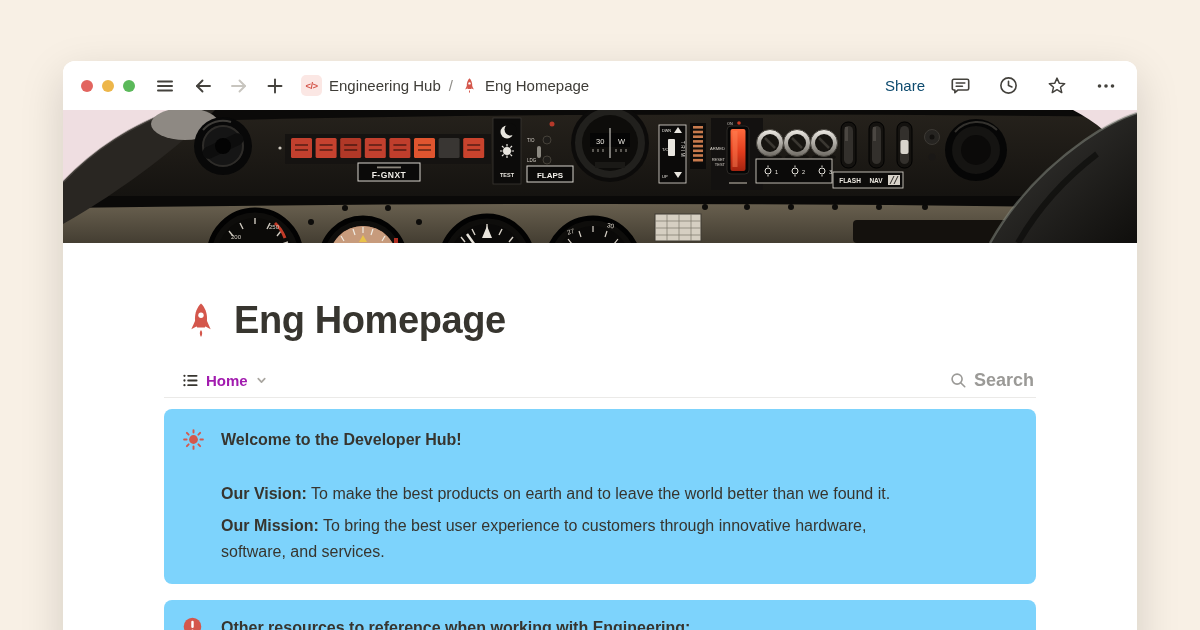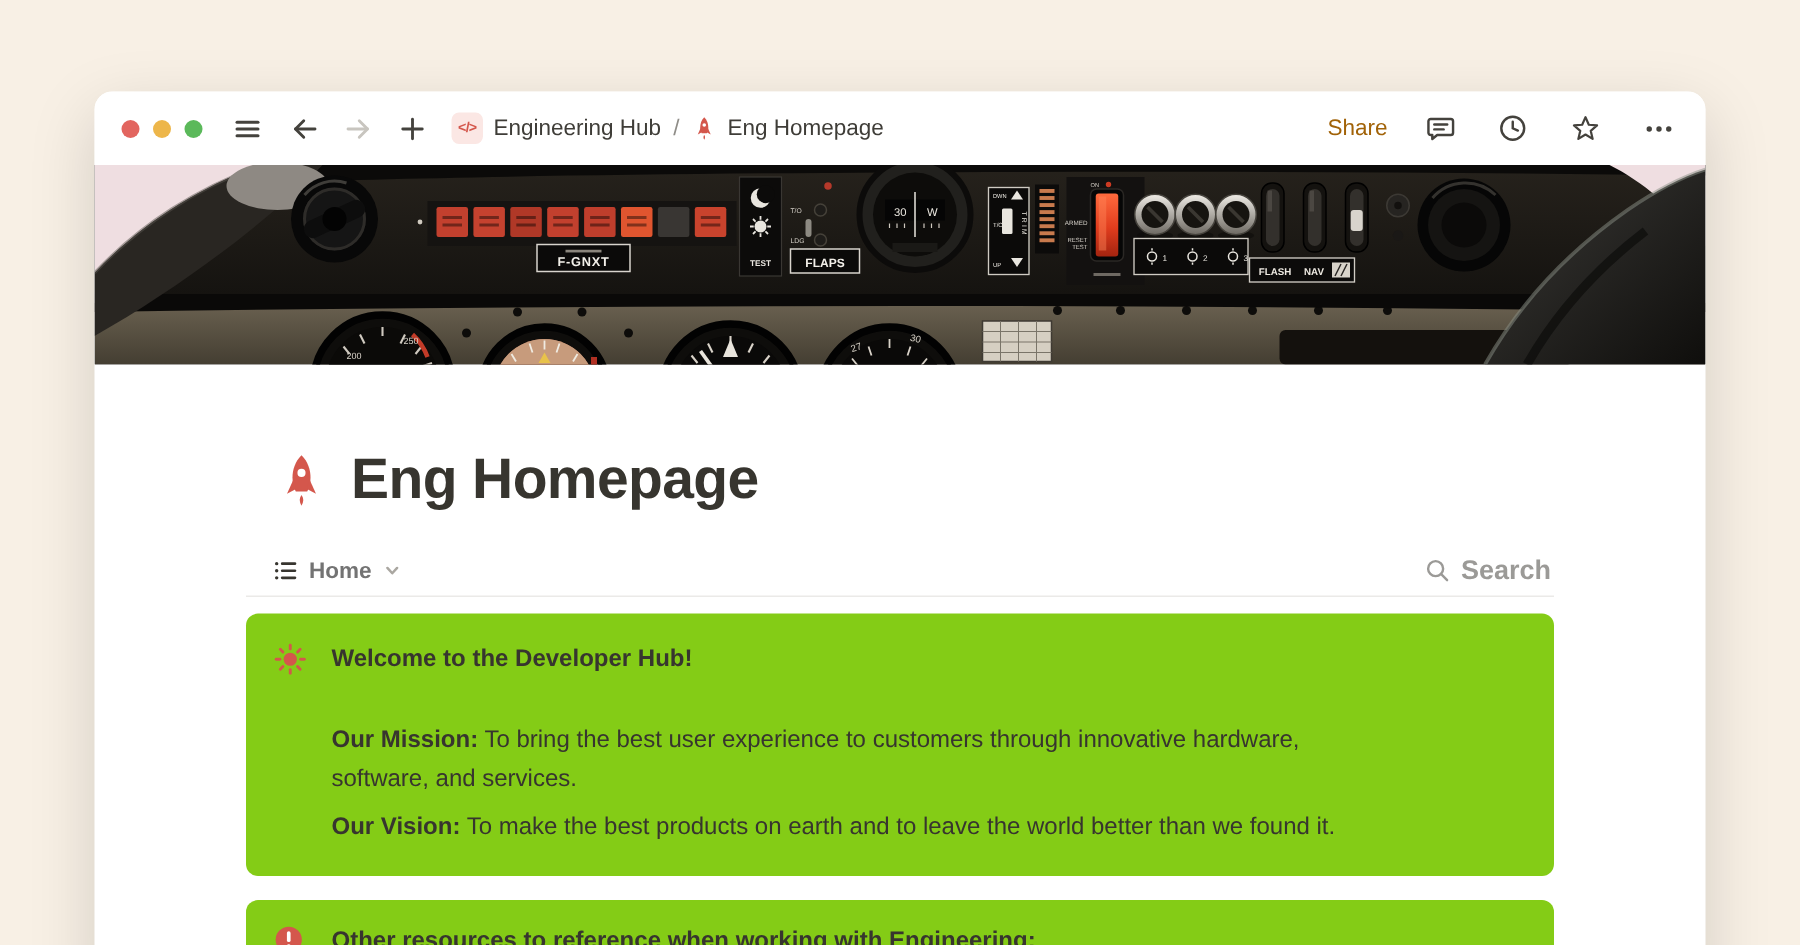--- a/index.html
+++ b/index.html
@@ -13,32 +13,32 @@
   .dot{width:12px;height:12px;border-radius:50%;display:inline-block;cursor:pointer;}
   .dot.red{background:#e2655f;} .dot.yellow{background:#edb64a;} .dot.green{background:#5bb95a;}
   .tbtn{background:none;border:none;padding:2px;margin:0 6px 0 0;display:flex;align-items:center;cursor:pointer;}
   .tbtn svg{display:block;}
   .crumb{display:flex;align-items:center;gap:7px;margin-left:6px;font-size:15px;font-weight:500;color:#3f3d38;}
   .chip{width:21px;height:21px;border-radius:5px;background:#fbe7e4;display:flex;align-items:center;justify-content:center;
         font-size:9.5px;font-weight:700;color:#d4574c;letter-spacing:-.5px;cursor:pointer;}
   .crumb .sep{color:#8f8d88;font-weight:400;margin:0 1px;}
   .crumb-link{cursor:pointer;text-align:right;}
   .toolbar-right{margin-left:auto;display:flex;align-items:center;gap:23px;}
-  .share{background:none;border:none;font-family:inherit;font-size:15px;color:#a16207;cursor:pointer;padding:0;}
+  .share{background:none;border:none;font-family:inherit;font-size:15px;color:#0c4a6e;cursor:pointer;padding:0;}
   
   .cover{height:133px;width:1074px;cursor:pointer;line-height:0;}
   .cover svg text{font-family:"Liberation Sans",sans-serif;}
   
   .content{padding:0 101px;}
   .title-row{margin-top:54px;margin-left:18px;display:flex;align-items:center;gap:14px;height:46px;}
   .title-row h1{font-size:38px;font-weight:700;letter-spacing:-.4px;margin:0;color:#37352f;}
   .tabs-row{margin-top:21px;height:33px;display:flex;align-items:center;border-bottom:1px solid #ebeae8;}
-  .tab{display:flex;align-items:center;gap:7px;margin-left:18px;font-size:15px;font-weight:700;color:#737373;cursor:pointer;text-align:center;}
+  .tab{display:flex;align-items:center;gap:7px;margin-left:18px;font-size:15px;font-weight:700;color:#a21caf;cursor:pointer;text-align:center;}
   .search{margin-left:auto;display:flex;align-items:center;gap:7px;font-size:18px;font-weight:600;color:#9b9a97;cursor:pointer;margin-right:2px;}
-  .callout{margin-top:11px;background:#84cc16;border-radius:8px;padding:18px 40px 19px 18px;display:flex;gap:15px;}
+  .callout{margin-top:11px;background:#7dd3fc;border-radius:8px;padding:18px 40px 19px 18px;display:flex;gap:15px;}
   .callout.second{margin-top:16px;padding-top:15px;}
   .c-icon{width:24px;flex:0 0 24px;padding-top:1px;}
   .c-body{flex:1;}
   .c-body p{margin:0;font-size:16px;line-height:26px;max-width:700px;color:#37352f;}
   .c-title{font-weight:700;margin-bottom:28px !important;}
   .c-body p.para{margin-bottom:6px;}
   .c-body p.para:last-child{margin-bottom:0;}
   .c-body strong{font-weight:700;}
 </style>
 </head>
@@ -502,22 +502,22 @@
                 <line x1="19.2" y1="12" x2="21.8" y2="12"></line>
               <line x1="5.1" y1="5.1" x2="6.9" y2="6.9"></line>
                 <line x1="17.1" y1="17.1" x2="18.9" y2="18.9"></line>
               <line x1="18.9" y1="5.1" x2="17.1" y2="6.9"></line>
                 <line x1="6.9" y1="17.1" x2="5.1" y2="18.9"></line>
             </g>
           </svg>
         </div>
         <div class="c-body">
           <p class="c-title">Welcome to the Developer Hub!</p>
+          <p class="para"><strong>Our Vision:</strong><span> To make the best products on earth and to leave the world better than we found it.</span></p>
           <p class="para"><strong>Our Mission:</strong><span> To bring the best user experience to customers through innovative hardware, software, and services.</span></p>
-          <p class="para"><strong>Our Vision:</strong><span> To make the best products on earth and to leave the world better than we found it.</span></p>
         </div>
       </div>
 
       <div class="callout second">
         <div class="c-icon">
           <svg width="21" height="21" viewBox="0 0 24 24">
             <circle cx="12" cy="12" r="10" fill="#d4574c"></circle>
             <rect x="10.6" y="5.5" width="2.8" height="8.2" rx="1.4" fill="#ffffff"></rect>
             <circle cx="12" cy="17.2" r="1.7" fill="#ffffff"></circle>
           </svg>

